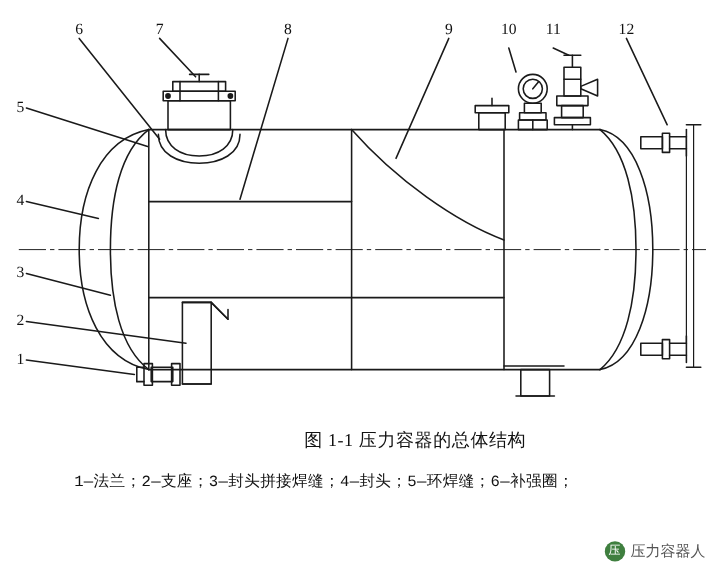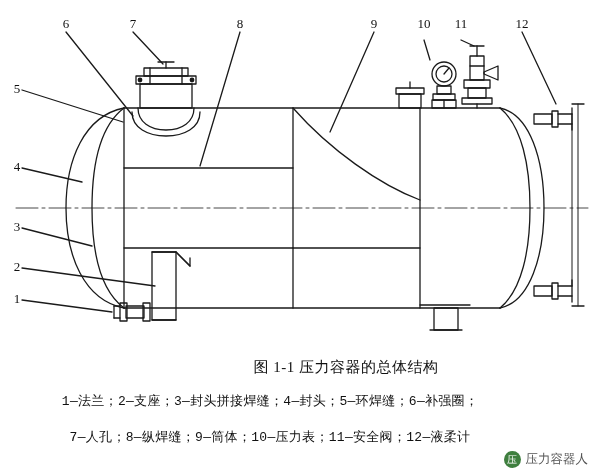--- a/index.html
+++ b/index.html
@@ -222,20 +222,19 @@
       <text class="lbl" x="374" y="28" text-anchor="middle">9</text>
       <text class="lbl" x="424" y="28" text-anchor="middle">10</text>
       <text class="lbl" x="461" y="28" text-anchor="middle">11</text>
       <text class="lbl" x="522" y="28" text-anchor="middle">12</text>
     </svg>
   </div>
 
   <div class="caption">图 1-1   压力容器的总体结构</div>
 
   <div class="legend line1">1—法兰；2—支座；3—封头拼接焊缝；4—封头；5—环焊缝；6—补强圈；</div>
-  <div class="legend line2">7—人孔；8—纵焊缝；9—筒体；10—压力表；11—安全阀；12—液柔计</div>
 
   <div class="watermark">
     <span class="wm-badge">压</span>
     <span class="wm-text">压力容器人</span>
   </div>
 
 </div>
 
 </body></html>

